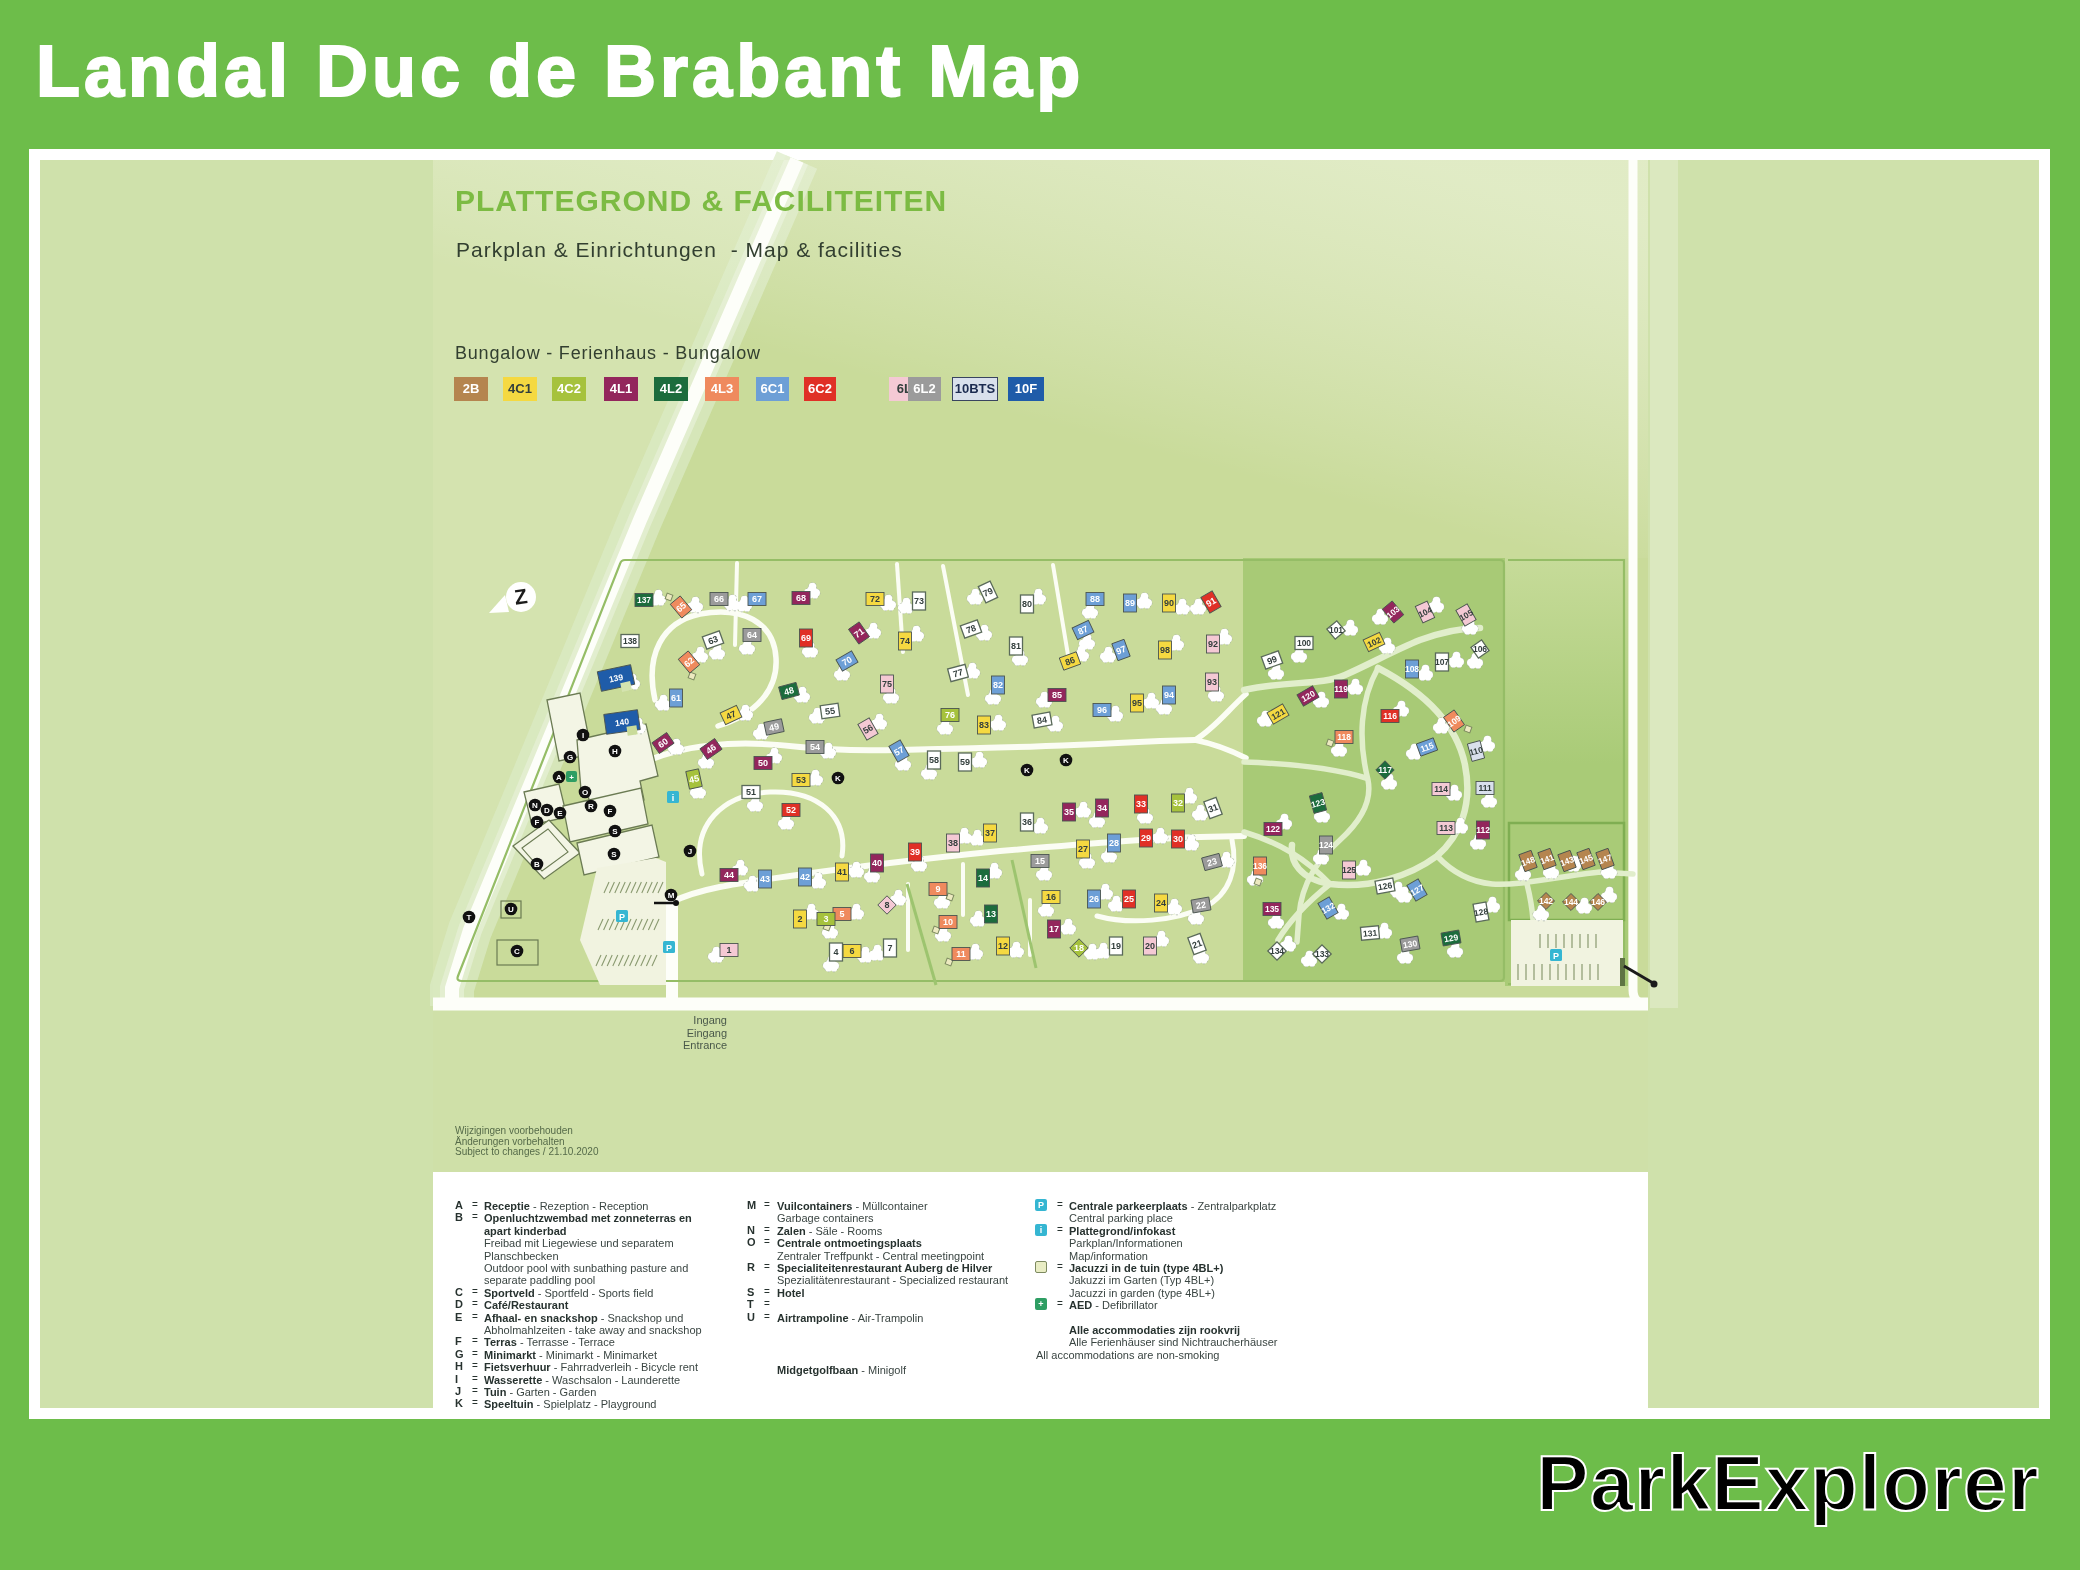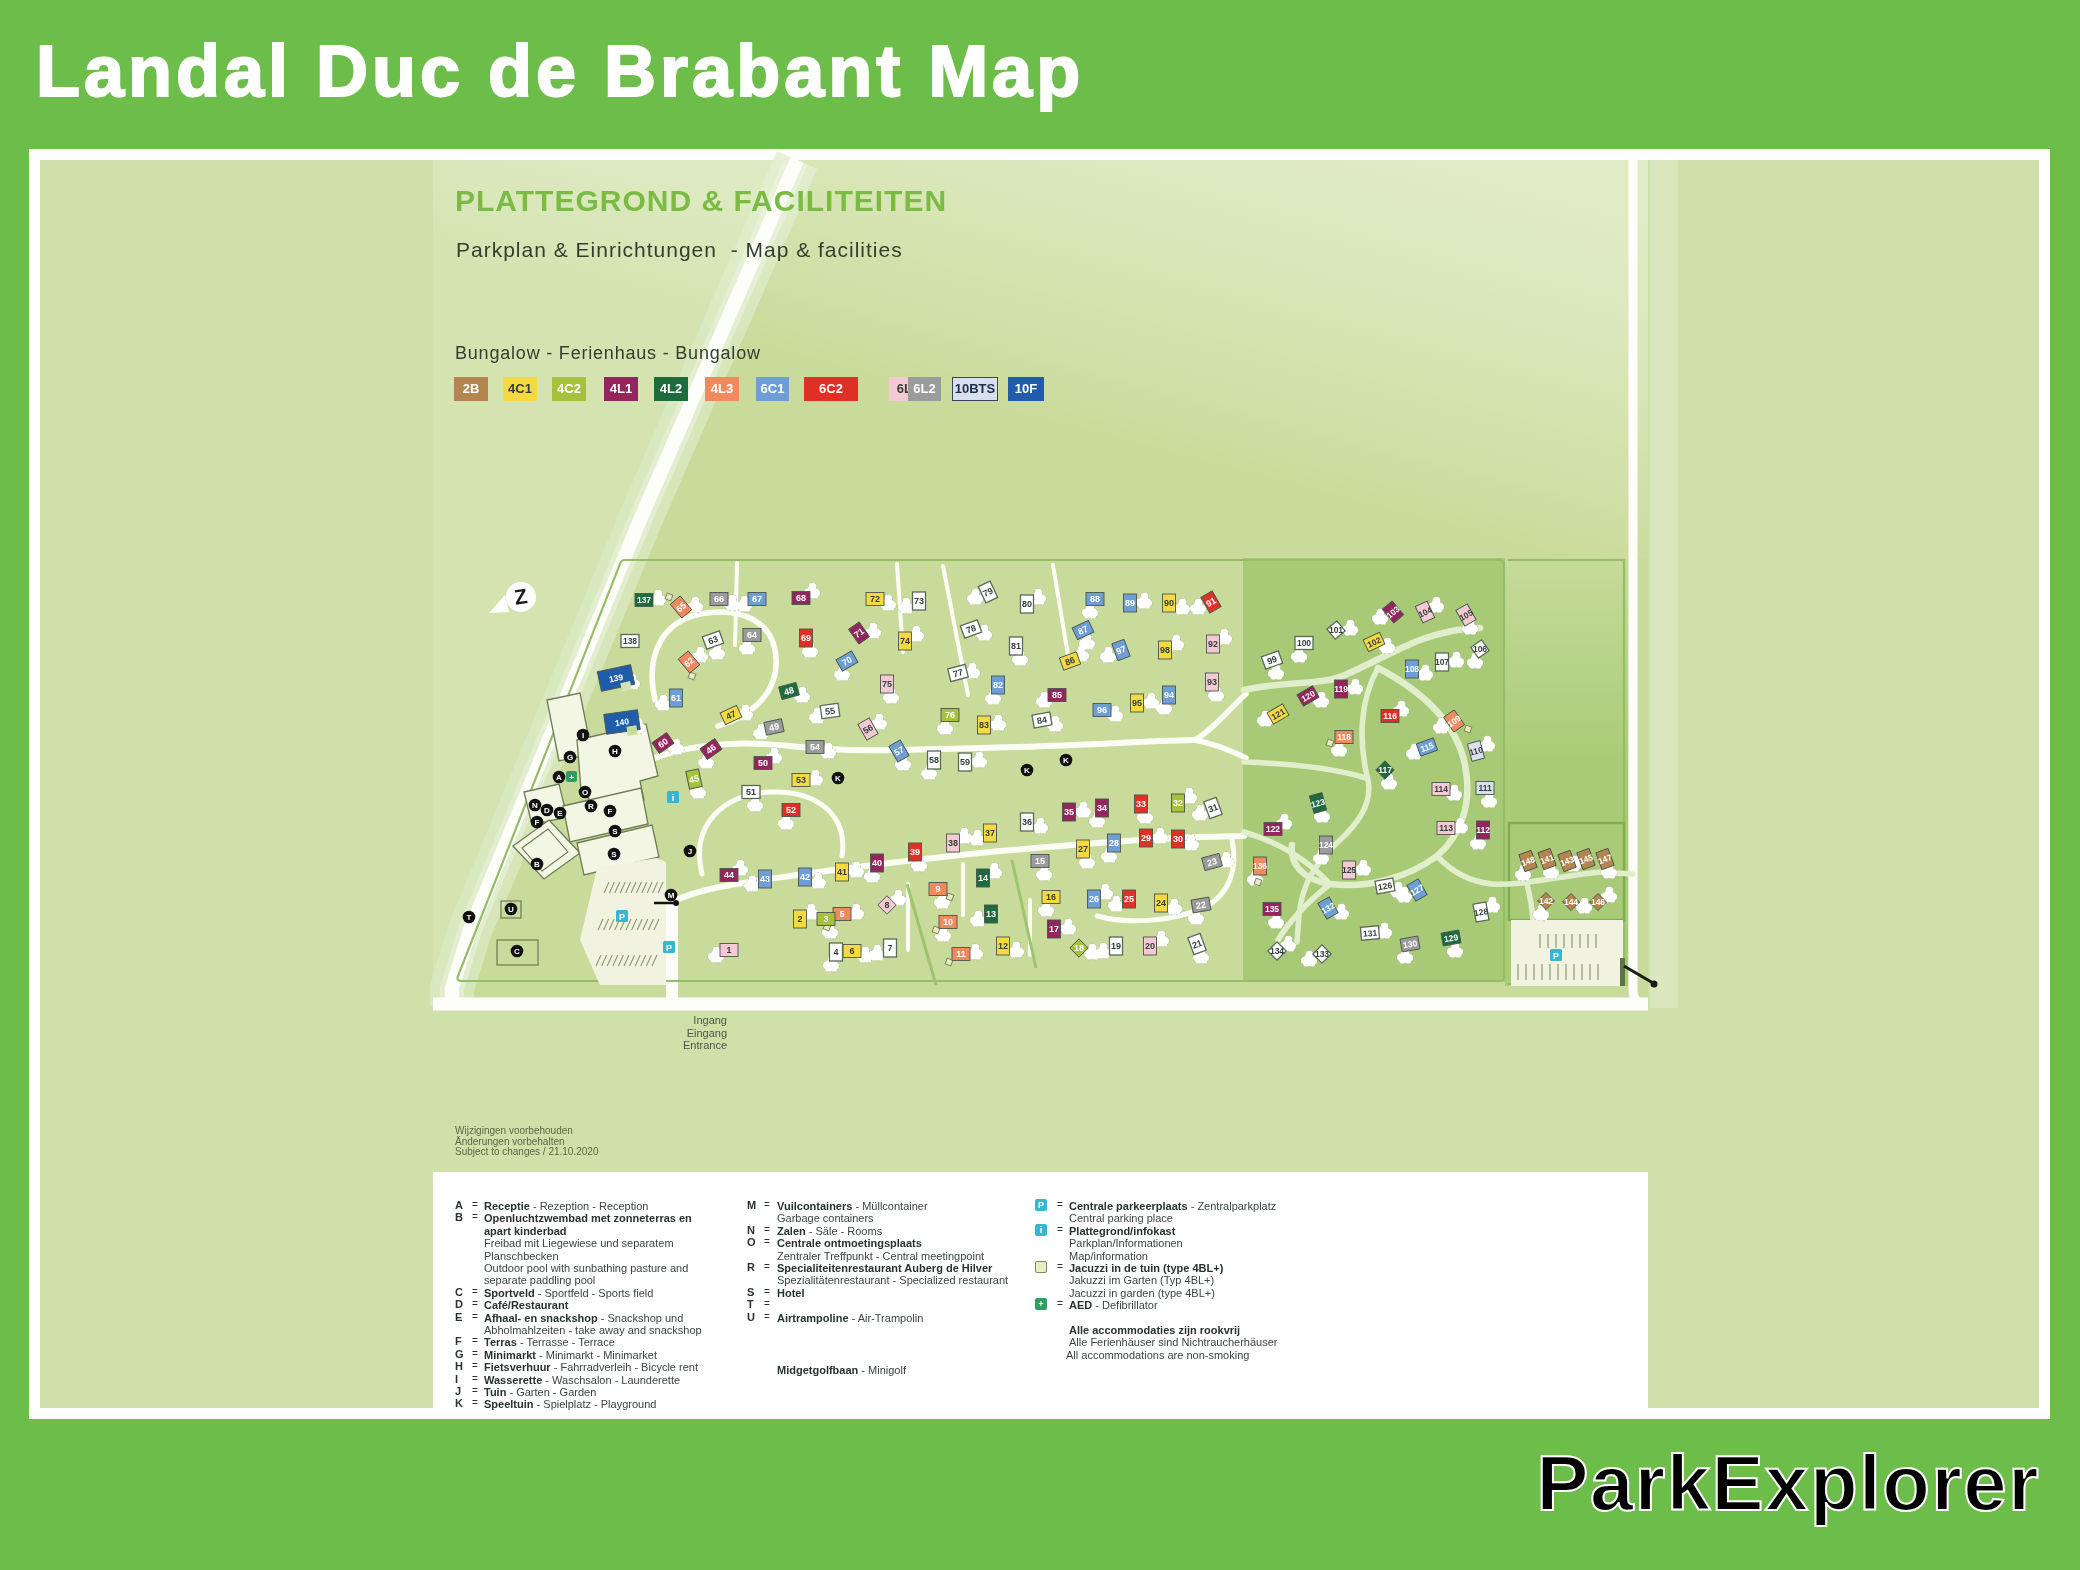--- a/index.html
+++ b/index.html
@@ -2607,21 +2607,21 @@
 <div class="chip" style="left:552px;width:34px;background:#a6c23d;color:#fff;">4C2</div>
 
 <div class="chip" style="left:604px;width:34px;background:#93265c;color:#fff;">4L1</div>
 
 <div class="chip" style="left:654px;width:34px;background:#1c6c3d;color:#fff;">4L2</div>
 
 <div class="chip" style="left:705px;width:34px;background:#ef8a5e;color:#fff;">4L3</div>
 
 <div class="chip" style="left:756px;width:33px;background:#6d9fd6;color:#fff;">6C1</div>
 
-<div class="chip" style="left:804px;width:54px;background:#e03026;color:#fff;">6C2</div>
+<div class="chip" style="left:804px;width:32px;background:#e03026;color:#fff;">6C2</div>
 
 <div class="chip" style="left:856px;width:38px;background:#f4c9d4;color:#333f3d;margin-left:33px;">6L1</div>
 
 <div class="chip" style="left:908px;width:33px;background:#9b9b9b;color:#fff;">6L2</div>
 
 <div class="chip" style="left:952px;width:46px;background:#d9e0ec;color:#1c2b50;border:1px solid #39445f;line-height:22px;">10BTS</div>
 
 <div class="chip" style="left:1008px;width:36px;background:#1f5ca9;color:#fff;">10F</div>
 
 <div class="ingang">Ingang<br>Eingang<br>Entrance</div>
@@ -2703,15 +2703,15 @@
 <div class="ic" style="left:1035px;top:1261.0px;background:#e9edc4;border:1.5px solid #7d8a60">&nbsp;</div>
 <div class="le" style="left:1057px;top:1261.0px">=</div>
 <div class="lt" style="left:1069px;top:1262.0px"><b>Jacuzzi in de tuin (type 4BL+)</b></div>
 <div class="lt" style="left:1069px;top:1274.4px">Jakuzzi im Garten (Typ 4BL+)</div>
 <div class="lt" style="left:1069px;top:1286.8px">Jacuzzi in garden (type 4BL+)</div>
 <div class="ic" style="left:1035px;top:1298.2px;background:#2e9e63">+</div>
 <div class="le" style="left:1057px;top:1298.2px">=</div>
 <div class="lt" style="left:1069px;top:1299.2px"><b>AED</b> - Defibrillator</div>
 <div class="lt" style="left:1069px;top:1324.0px"><b>Alle accommodaties zijn rookvrij</b></div>
 <div class="lt" style="left:1069px;top:1336.4px">Alle Ferienhäuser sind Nichtraucherhäuser</div>
-<div class="lt" style="left:1066px;top:1348.8px">All accommodations are non-smoking</div>
+<div class="lt" style="left:1036px;top:1348.8px">All accommodations are non-smoking</div>
 
 <div class="brand">ParkExplorer</div>
 
 </body></html>

